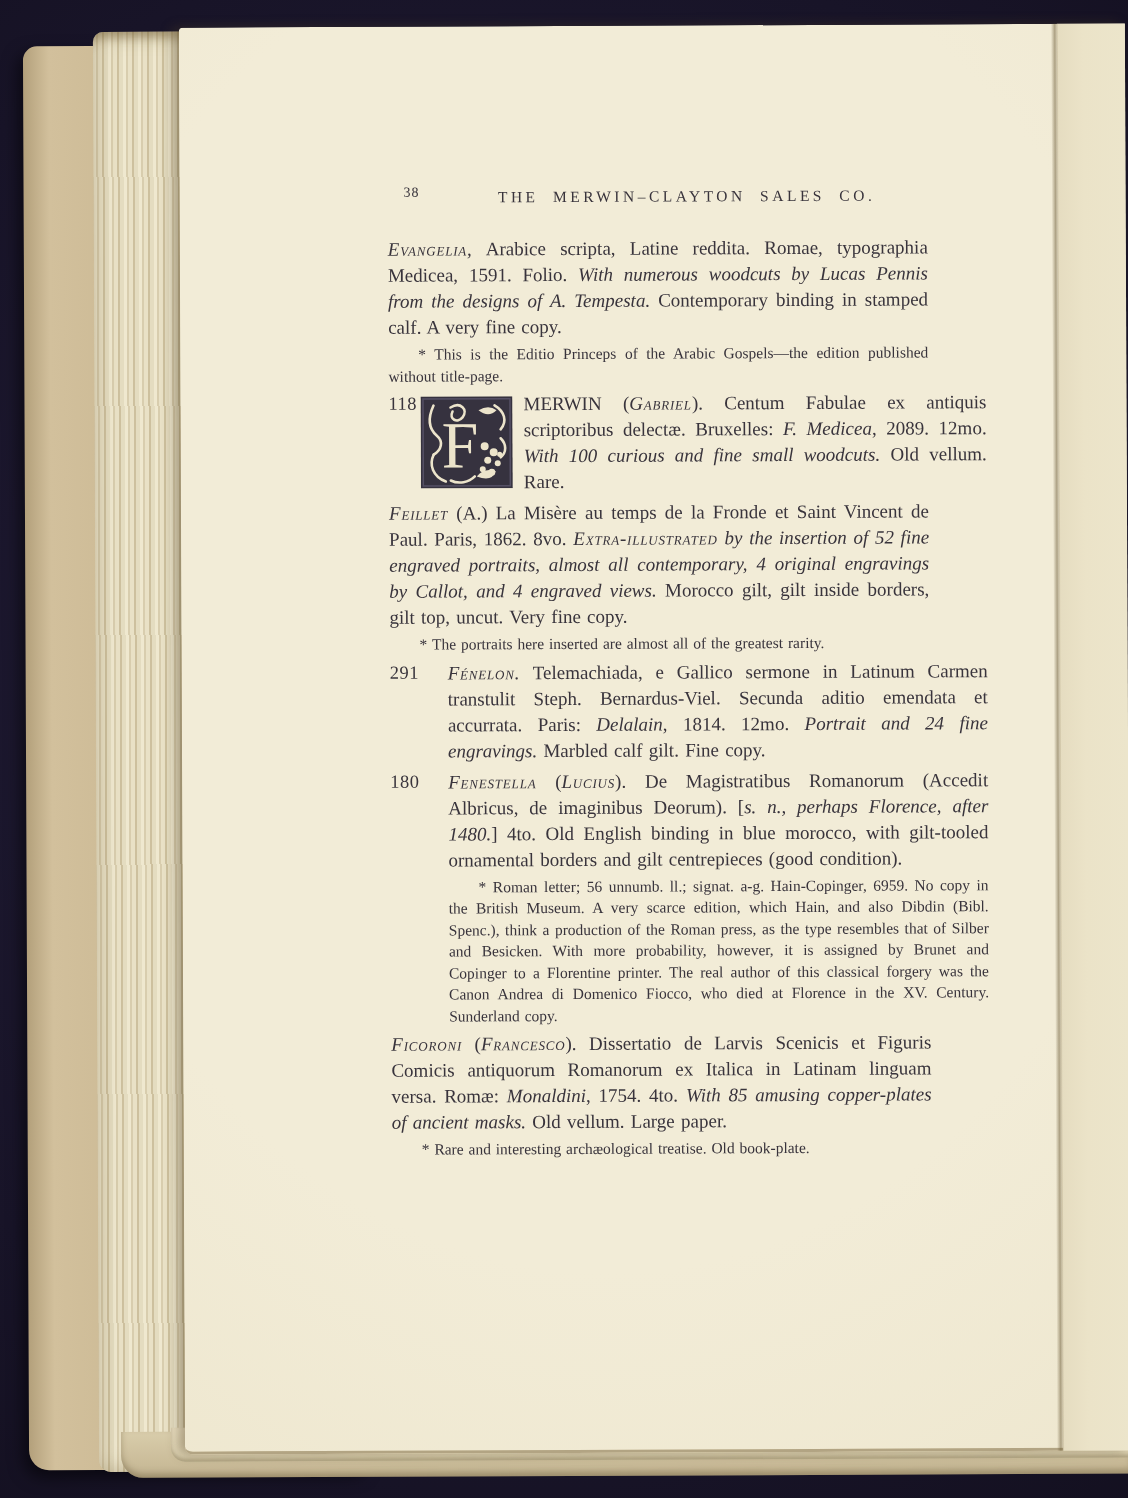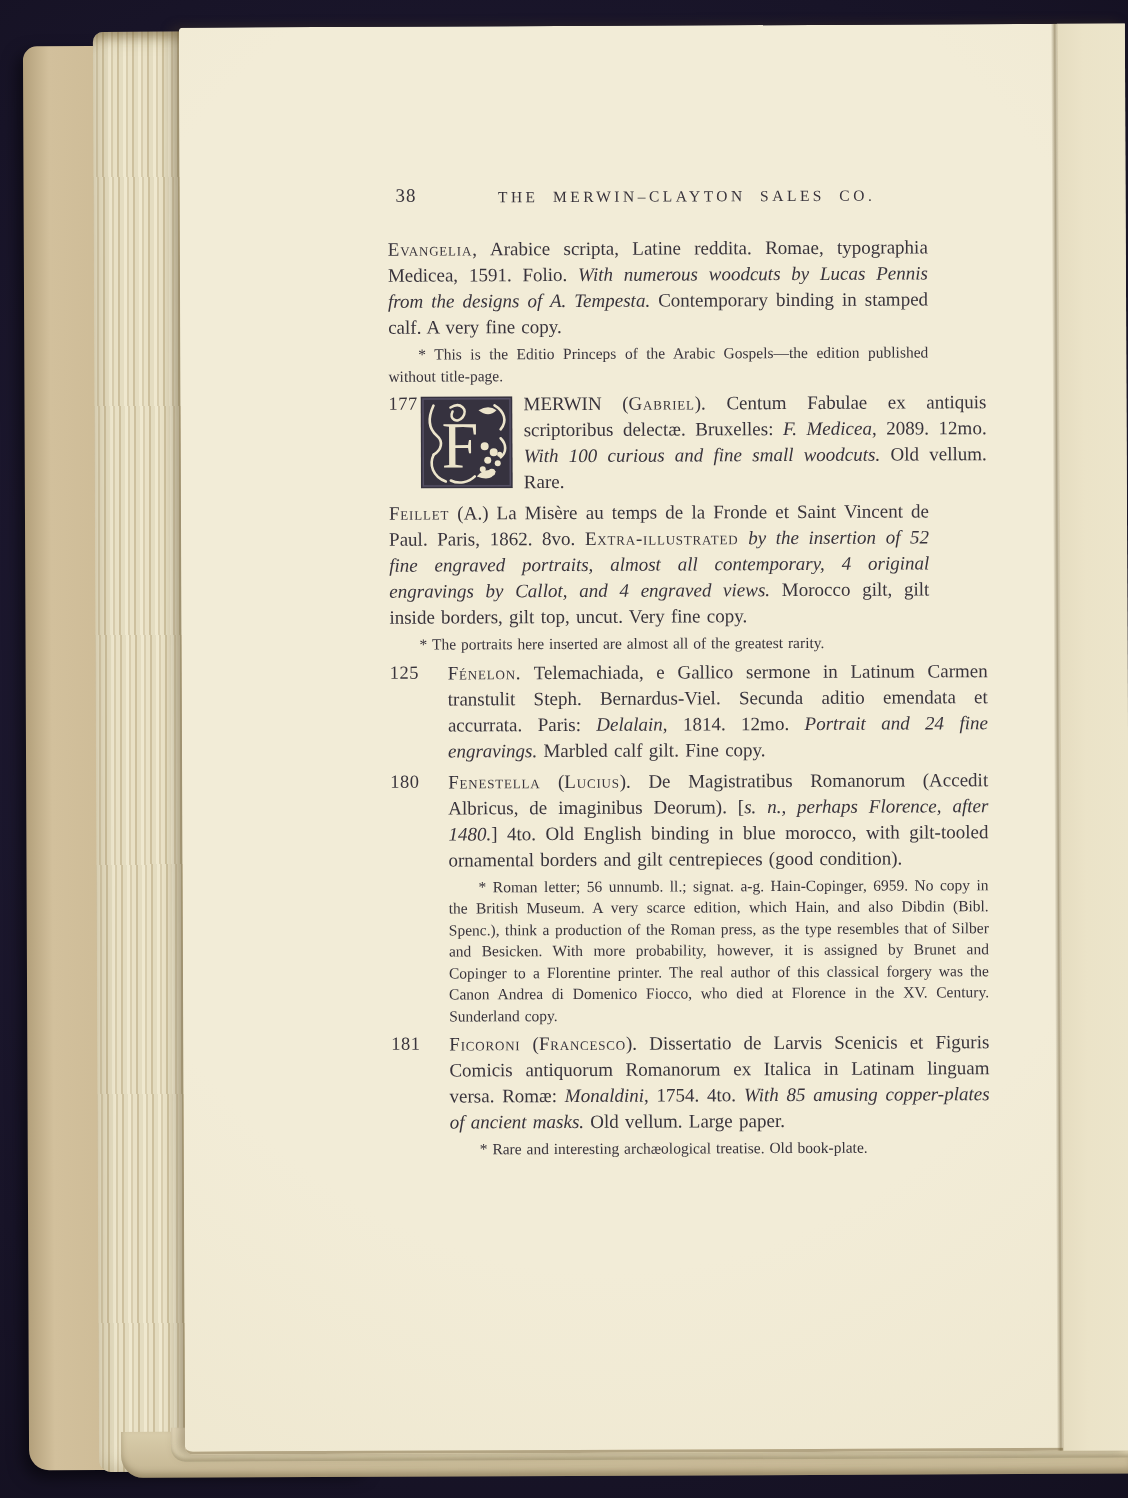--- a/index.html
+++ b/index.html
@@ -31,29 +31,29 @@
        border-bottom:3px solid #b2a483;
        box-shadow:-7px 0 12px rgba(80,65,35,.40);}
   .adjacent{position:absolute;top:0;bottom:-3px;left:878px;right:0;
        background:linear-gradient(90deg,#e5dcc0 0,#ebe3c8 26px,#ece5cb 100%);}
   .crease{position:absolute;top:0;bottom:-3px;left:872px;width:7px;
        background:linear-gradient(90deg,rgba(120,100,60,0) 0,rgba(104,87,50,.50) 55%,rgba(120,100,60,.08) 100%);}
 
   .content{position:absolute;inset:0;padding:156px 0 0 208px;color:#39343c;}
 
   .pghead{position:relative;width:598px;height:46px;margin-bottom:8px;}
-  .pgnum{position:absolute;left:8px;top:2px;font-size:19px;letter-spacing:1px;font-family:Liberation Serif, serif;}
+  .pgnum{position:absolute;left:16px;top:2px;font-size:14px;letter-spacing:1px;font-family:Liberation Serif, serif;}
   .runtitle{position:absolute;left:0;right:0;top:6px;text-align:center;
        font-size:15.5px;letter-spacing:3.5px;word-spacing:7px;}
 
   .entry{display:flex;margin-bottom:5px;}
   .lot-num{width:58px;flex:none;font-size:18.5px;padding-top:2px;letter-spacing:.5px;}
   .ebody{width:540px;flex:none;font-size:19px;line-height:26px;text-align:justify;
        word-spacing:1.5px;}
-  .sc{font-variant:small-caps;letter-spacing:.8px;}
+  .sc{font-variant:small-caps;letter-spacing:.8px;font-style:italic;}
   .it{font-style:italic;}
   .footnote{font-size:15.5px;line-height:21.5px;text-indent:30px;margin-top:3px;
        text-align:justify;word-spacing:1px;}
   .dropcap{float:left;width:92px;height:92px;margin:5px 11px 3px -26px;}
   .dropcap svg{display:block;}
 </style>
 </head>
 <body>
 
 <div class="scene">
@@ -68,21 +68,21 @@
       <div class="content">
         <div class="pghead">
           <span class="pgnum">38</span>
           <span class="runtitle">THE MERWIN–CLAYTON SALES CO.</span>
         </div>
         <div id="entries">
             <div class="entry">
               <div class="ebody"><span class="sc">Evangelia,</span><span class="rm"> Arabice scripta, Latine reddita. Romae, typographia Medicea, 1591. Folio. </span><span class="it">With numerous woodcuts by Lucas Pennis from the designs of A. Tempesta.</span><span class="rm"> Contemporary binding in stamped calf. A very fine copy.</span><div class="footnote">* This is the Editio Princeps of the Arabic Gospels—the edition published without title-page.</div></div>
             </div>
             <div class="entry">
-              <div class="lot-num">177</div>
+              <div class="lot-num">118</div>
               <div class="ebody"><span class="dropcap">
                   <svg width="92" height="92" viewBox="0 0 92 92" xmlns="http://www.w3.org/2000/svg">
       <rect x="0" y="0" width="92" height="92" fill="#36323f"></rect>
       <rect x="2.5" y="2.5" width="87" height="87" fill="none" stroke="#555065" stroke-width="1.5"></rect>
       <g stroke="#ece4cb" stroke-width="2.6" fill="none" stroke-linecap="round">
         <path d="M13,9 C7,22 8,32 16,39 C23,45 21,53 13,58"></path>
         <path d="M13,58 C8,68 12,80 25,85"></path>
         <path d="M74,9 C84,15 87,25 80,33"></path>
         <path d="M30,11 c10,-6 18,2 12,10 c-5,6 -14,2 -10,-6"></path>
         <path d="M80,42 c6,6 6,14 0,19"></path>
@@ -100,28 +100,27 @@
         <path d="M58,14 q10,-6 18,0 q-8,8 -18,0"></path>
       </g>
       <text x="21" y="71" font-family="Liberation Serif, DejaVu Serif, serif" font-size="66" fill="#ece4cb">F</text>
     </svg>
                 </span><span class="rm">MERWIN (</span><span class="sc">Gabriel</span><span class="rm">). Centum Fabulae ex antiquis scriptoribus delectæ. Bruxelles: </span><span class="it">F. Medicea</span><span class="rm">, 2089. 12mo. </span><span class="it">With 100 curious and fine small woodcuts.</span><span class="rm"> Old vellum. Rare.</span></div>
             </div>
             <div class="entry">
               <div class="ebody"><span class="sc">Feillet</span><span class="rm"> (A.) La Misère au temps de la Fronde et Saint Vincent de Paul. Paris, 1862. 8vo. </span><span class="sc">Extra-illustrated</span><span class="it"> by the insertion of 52 fine engraved portraits, almost all contemporary, 4 original engravings by Callot, and 4 engraved views.</span><span class="rm"> Morocco gilt, gilt inside borders, gilt top, uncut. Very fine copy.</span><div class="footnote">* The portraits here inserted are almost all of the greatest rarity.</div></div>
             </div>
             <div class="entry">
-              <div class="lot-num">125</div>
+              <div class="lot-num">291</div>
               <div class="ebody"><span class="sc">Fénelon.</span><span class="rm"> Telemachiada, e Gallico sermone in Latinum Carmen transtulit Steph. Bernardus-Viel. Secunda aditio emendata et accurrata. Paris: </span><span class="it">Delalain</span><span class="rm">, 1814. 12mo. </span><span class="it">Portrait and 24 fine engravings.</span><span class="rm"> Marbled calf gilt. Fine copy.</span></div>
             </div>
             <div class="entry">
               <div class="lot-num">180</div>
               <div class="ebody"><span class="sc">Fenestella</span><span class="rm"> (</span><span class="sc">Lucius</span><span class="rm">). De Magistratibus Romanorum (Accedit Albricus, de imaginibus Deorum). [</span><span class="it">s. n., perhaps Florence, after 1480.</span><span class="rm">] 4to. Old English binding in blue morocco, with gilt-tooled ornamental borders and gilt centrepieces (good condition).</span><div class="footnote">* Roman letter; 56 unnumb. ll.; signat. a-g. Hain-Copinger, 6959. No copy in the British Museum. A very scarce edition, which Hain, and also Dibdin (Bibl. Spenc.), think a production of the Roman press, as the type resembles that of Silber and Besicken. With more probability, however, it is assigned by Brunet and Copinger to a Florentine printer. The real author of this classical forgery was the Canon Andrea di Domenico Fiocco, who died at Florence in the XV. Century. Sunderland copy.</div></div>
             </div>
             <div class="entry">
-              <div class="lot-num">181</div>
               <div class="ebody"><span class="sc">Ficoroni</span><span class="rm"> (</span><span class="sc">Francesco</span><span class="rm">). Dissertatio de Larvis Scenicis et Figuris Comicis antiquorum Romanorum ex Italica in Latinam linguam versa. Romæ: </span><span class="it">Monaldini</span><span class="rm">, 1754. 4to. </span><span class="it">With 85 amusing copper-plates of ancient masks.</span><span class="rm"> Old vellum. Large paper.</span><div class="footnote">* Rare and interesting archæological treatise. Old book-plate.</div></div>
             </div>
           </div>
       </div>
     </div>
   </div>
 </div>
 
 </body></html>

